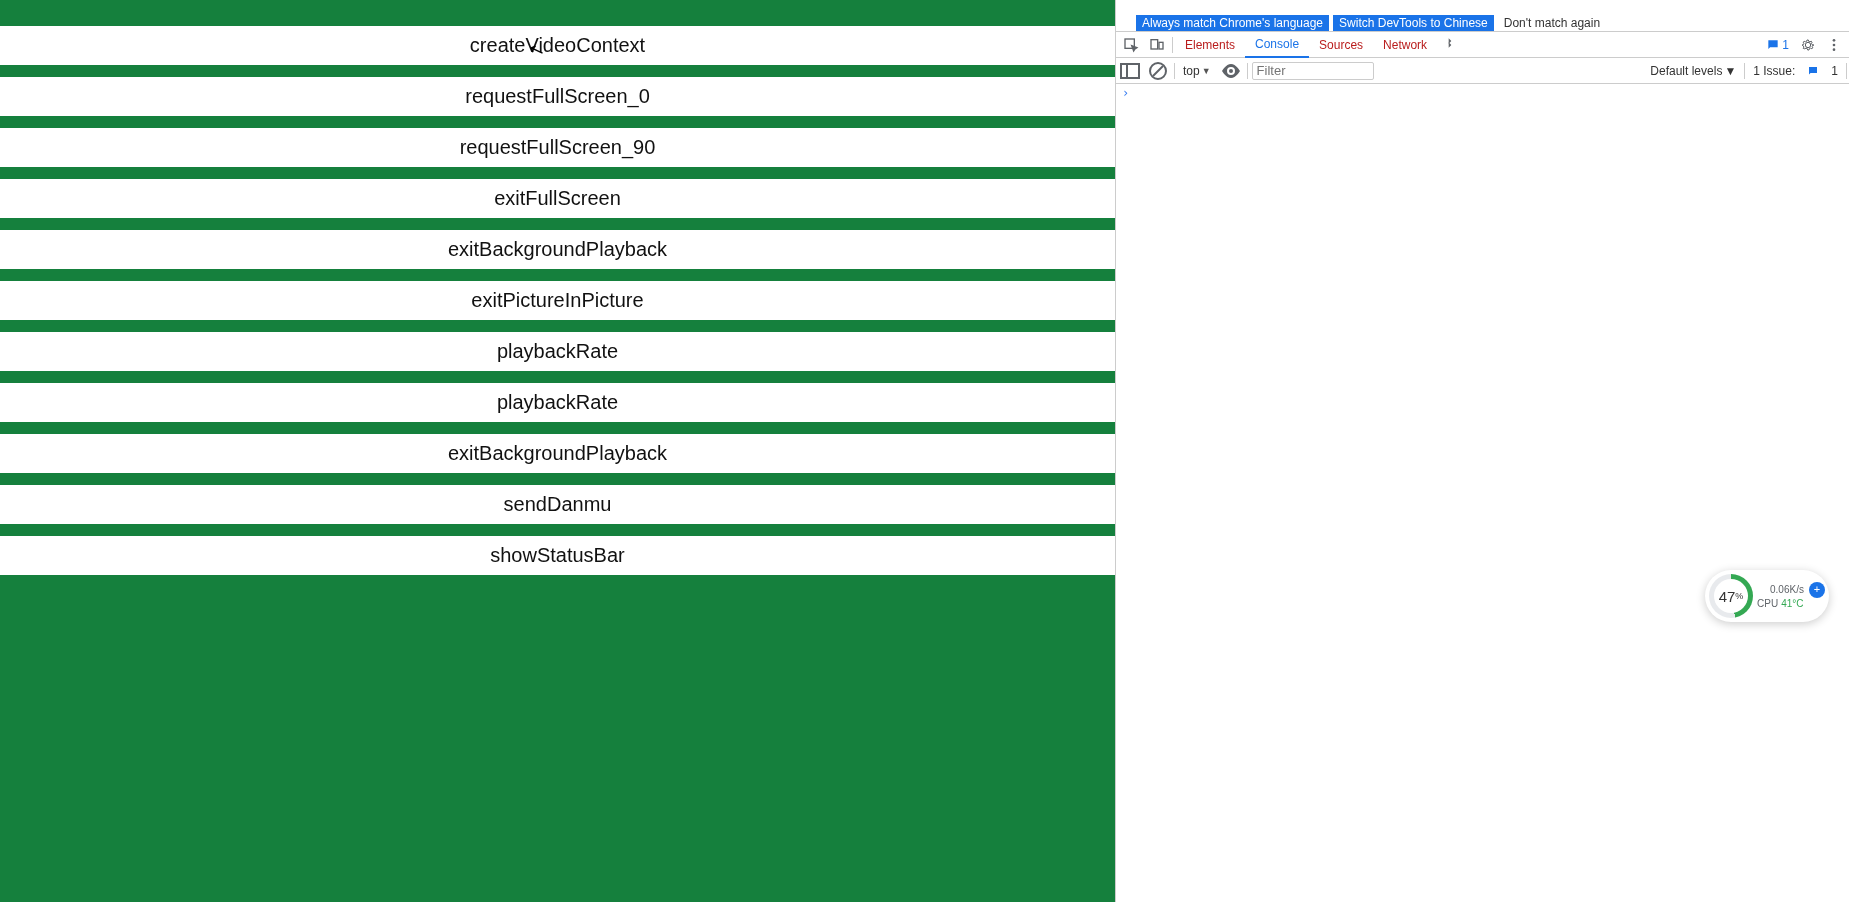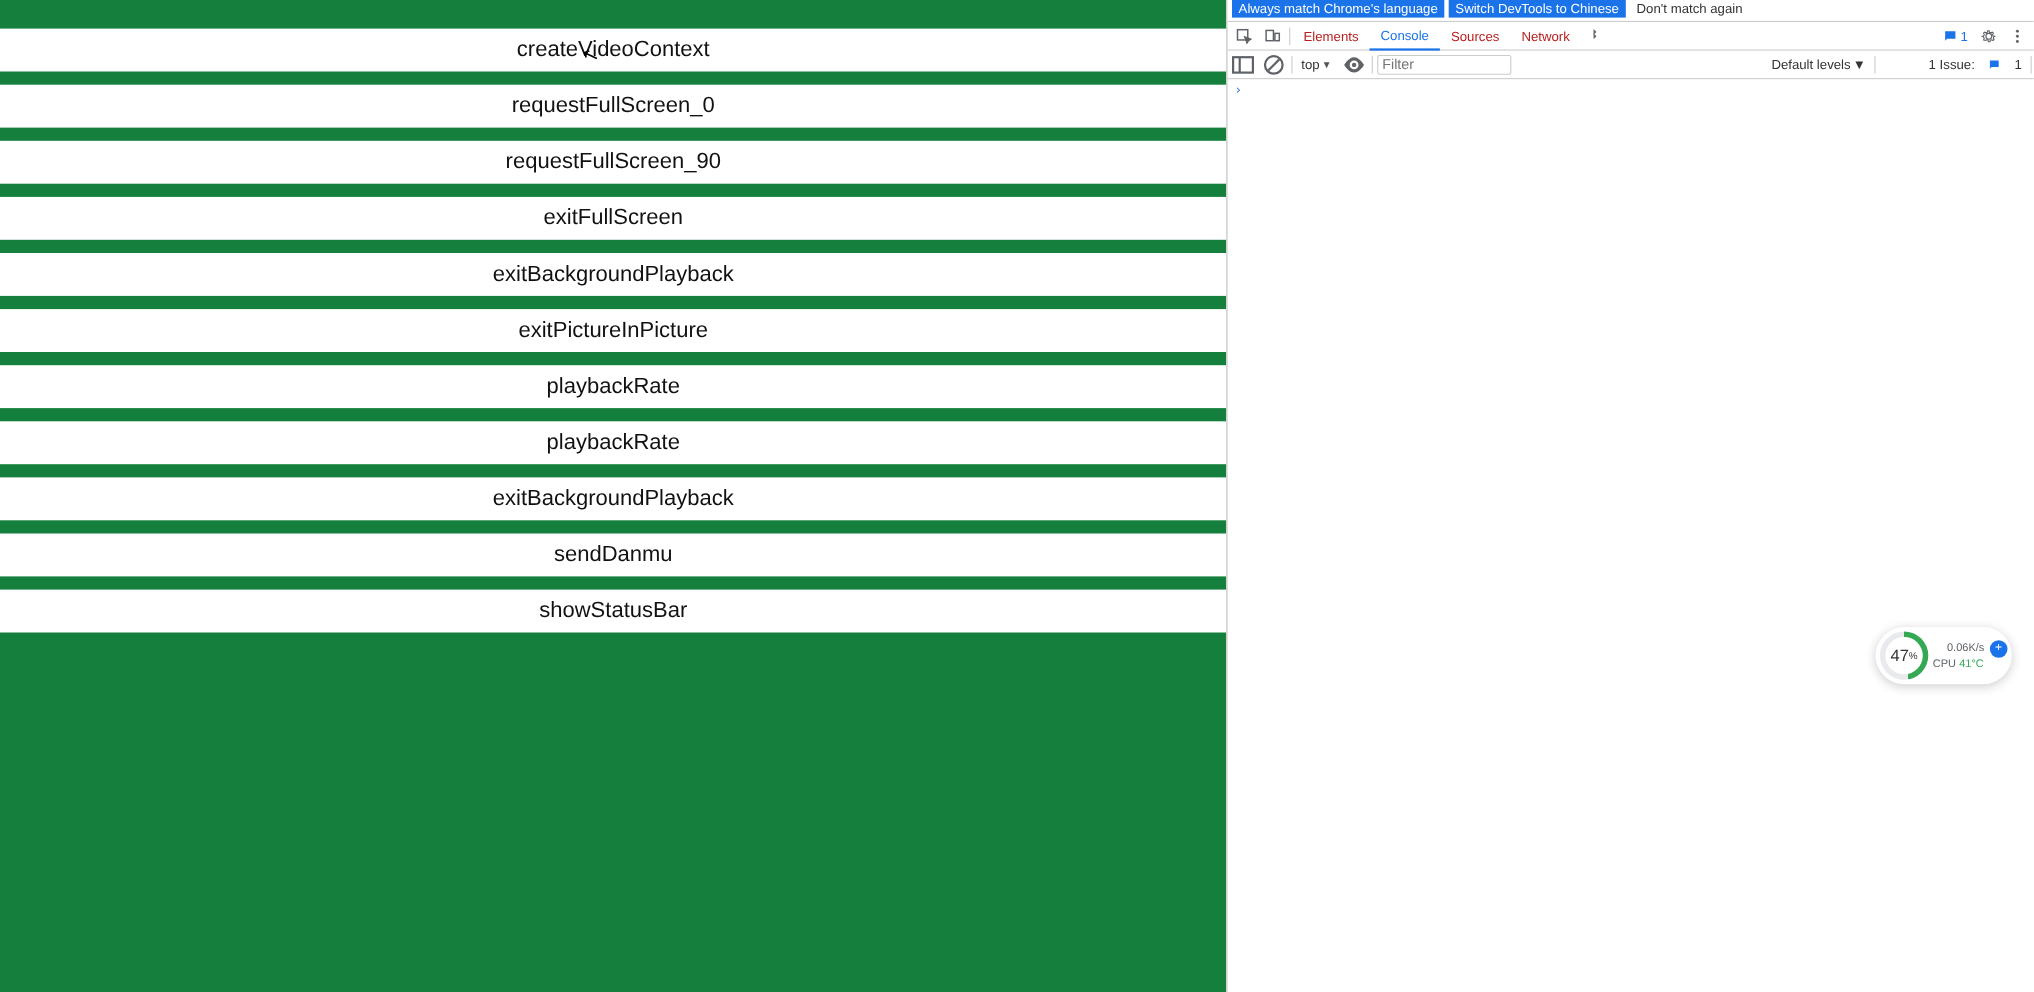--- a/index.html
+++ b/index.html
@@ -9,39 +9,39 @@
   .preview { position:relative; width:1115px; height:100%; background:#15803d; overflow-y:scroll; padding-top:26px; }
   .preview::-webkit-scrollbar { width:16px; }
   .preview::-webkit-scrollbar-track { background:#f0f0f0; }
   .preview::-webkit-scrollbar-thumb { background:#c1c1c1; border:3px solid #f0f0f0; border-radius:8px; }
   .btn-row { background:#fff; height:39px; display:flex; align-items:center; justify-content:center; margin-bottom:12px; font-size:20px; color:#111; cursor:pointer; }
   .filler { height:300px; }
   
   .cursor { position:absolute; left:529px; top:39px; pointer-events:none; font-size:18px; color:#000; transform:rotate(-20deg); }
   
   .devtools { flex:1; height:100%; border-left:1px solid #ccc; display:flex; flex-direction:column; font-size:12px; color:#333; background:#fff; position:relative; }
-  .infobar { height:20px; background:#fff; display:flex; align-items:flex-start; padding:0 4px; border-bottom:1px solid #ccc; gap:4px; }
+  .infobar { height:32px; background:#fff; display:flex; align-items:flex-end; padding:0 20px; border-bottom:1px solid #ccc; gap:4px; }
   .infobar .pill { background:#1a73e8; color:#fff; padding:1px 6px; font-size:12px; cursor:pointer; }
   .infobar .plain { padding:1px 6px; color:#333; cursor:pointer; }
   .tabstrip { height:26px; border-bottom:1px solid #ccc; display:flex; align-items:center; padding:0 2px; }
   .tabstrip .icon-btn { width:26px; height:26px; display:flex; align-items:center; justify-content:center; color:#5f6368; cursor:pointer; }
   .tabstrip .icon-btn svg { width:16px; height:16px; }
   .tabstrip .sep { width:1px; height:16px; background:#ccc; margin:0 2px; }
   .tabstrip .tab { padding:0 10px; height:26px; display:flex; align-items:center; color:#b91c1c; cursor:pointer; }
   .tabstrip .tab.active { color:#1a73e8; border-bottom:2px solid #1a73e8; }
   .tabstrip .spacer { flex:1; }
   .tabstrip .msg-count { display:flex; align-items:center; gap:2px; color:#1a73e8; padding:0 6px; cursor:pointer; }
   .tabstrip .msg-count svg { width:14px; height:14px; fill:#1a73e8; }
   .toolbar { height:26px; border-bottom:1px solid #ccc; display:flex; align-items:center; padding:0 2px; gap:4px; }
   .toolbar .icon-btn { width:24px; height:24px; display:flex; align-items:center; justify-content:center; color:#5f6368; cursor:pointer; }
   .toolbar .drop { display:flex; align-items:center; gap:2px; color:#333; cursor:pointer; padding:0 4px; }
   .toolbar .drop .tri { font-size:9px; color:#555; }
   .toolbar input.filter { width:122px; height:18px; border:1px solid #ccc; border-radius:2px; padding:0 4px; font-size:13px; }
   .toolbar .levels { display:flex; align-items:center; gap:2px; margin-left:auto; cursor:pointer; padding:0 4px; }
-  .toolbar .issue { display:flex; align-items:center; gap:12px; padding:0 4px; cursor:pointer;margin-left:40px; }
+  .toolbar .issue { display:flex; align-items:center; gap:12px; padding:0 4px; cursor:pointer; }
   .toolbar .issue svg { width:12px; height:12px; fill:#1a73e8; }
   .toolbar .vsep { width:1px; height:16px; background:#ccc; }
   .console-body { flex:1; padding:2px 6px; font-family:Menlo,Consolas,monospace; font-size:12px; position:relative; }
   .prompt { color:#367cf1; }
   
   .syswidget { position:absolute; right:20px; bottom:280px; width:124px; height:52px; background:#fff; border-radius:26px; box-shadow:0 2px 10px rgba(0,0,0,.2); display:flex; align-items:center; padding:4px; gap:4px; }
   .ring { width:44px; height:44px; border-radius:50%; background:conic-gradient(#34a853 0 47%, #e8eaed 47% 100%); display:flex; align-items:center; justify-content:center; }
   .ring-inner { width:34px; height:34px; border-radius:50%; background:#fff; display:flex; align-items:center; justify-content:center; font-size:13px; }
   .ring-inner .pct-num { font-size:15px; }
   .ring-inner .pct-sym { font-size:9px; }

